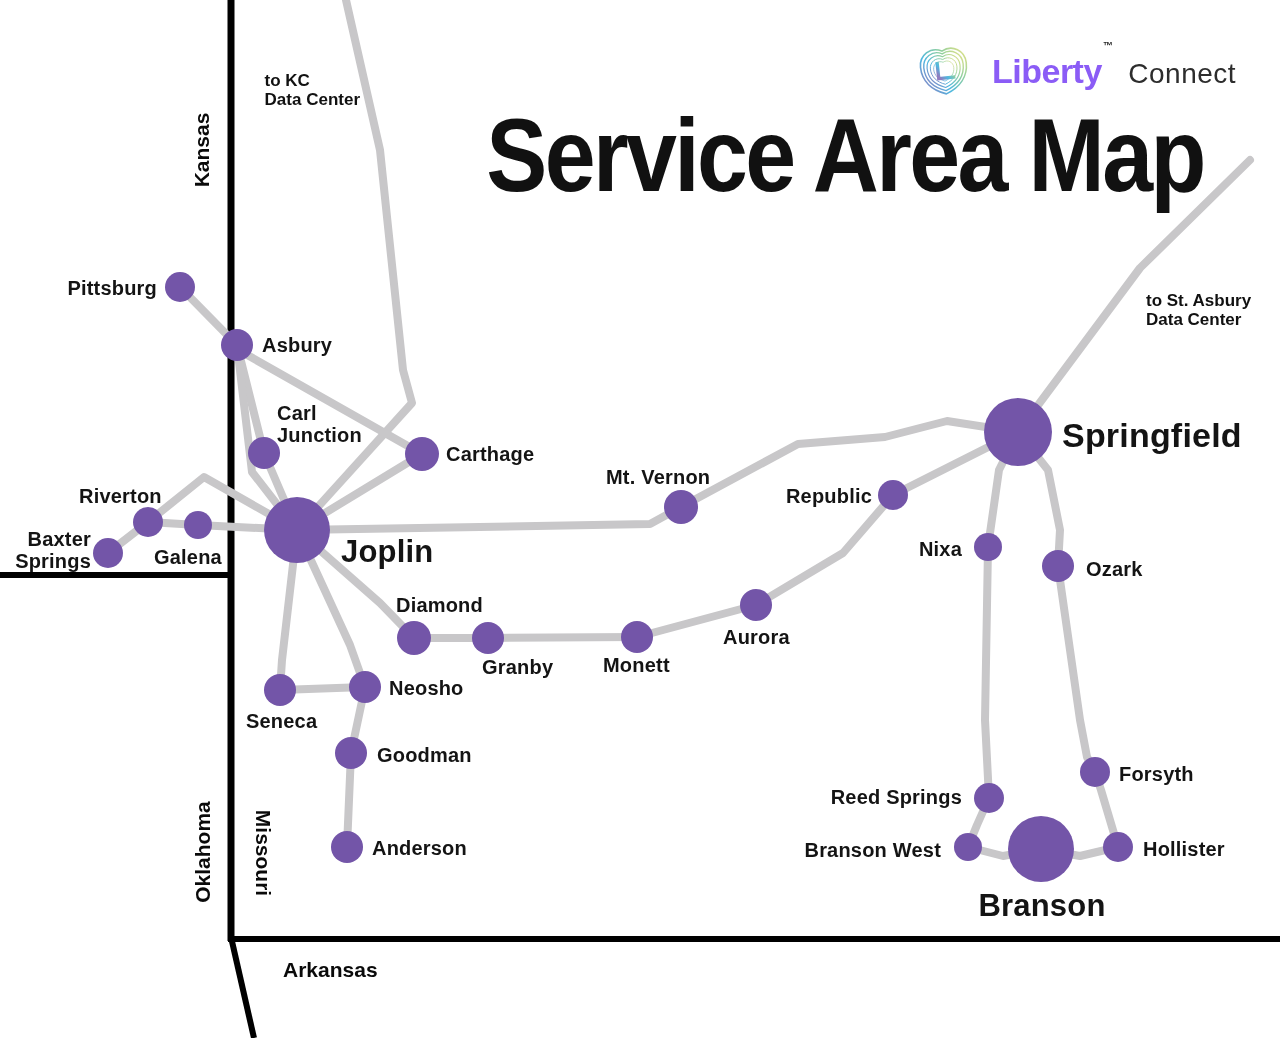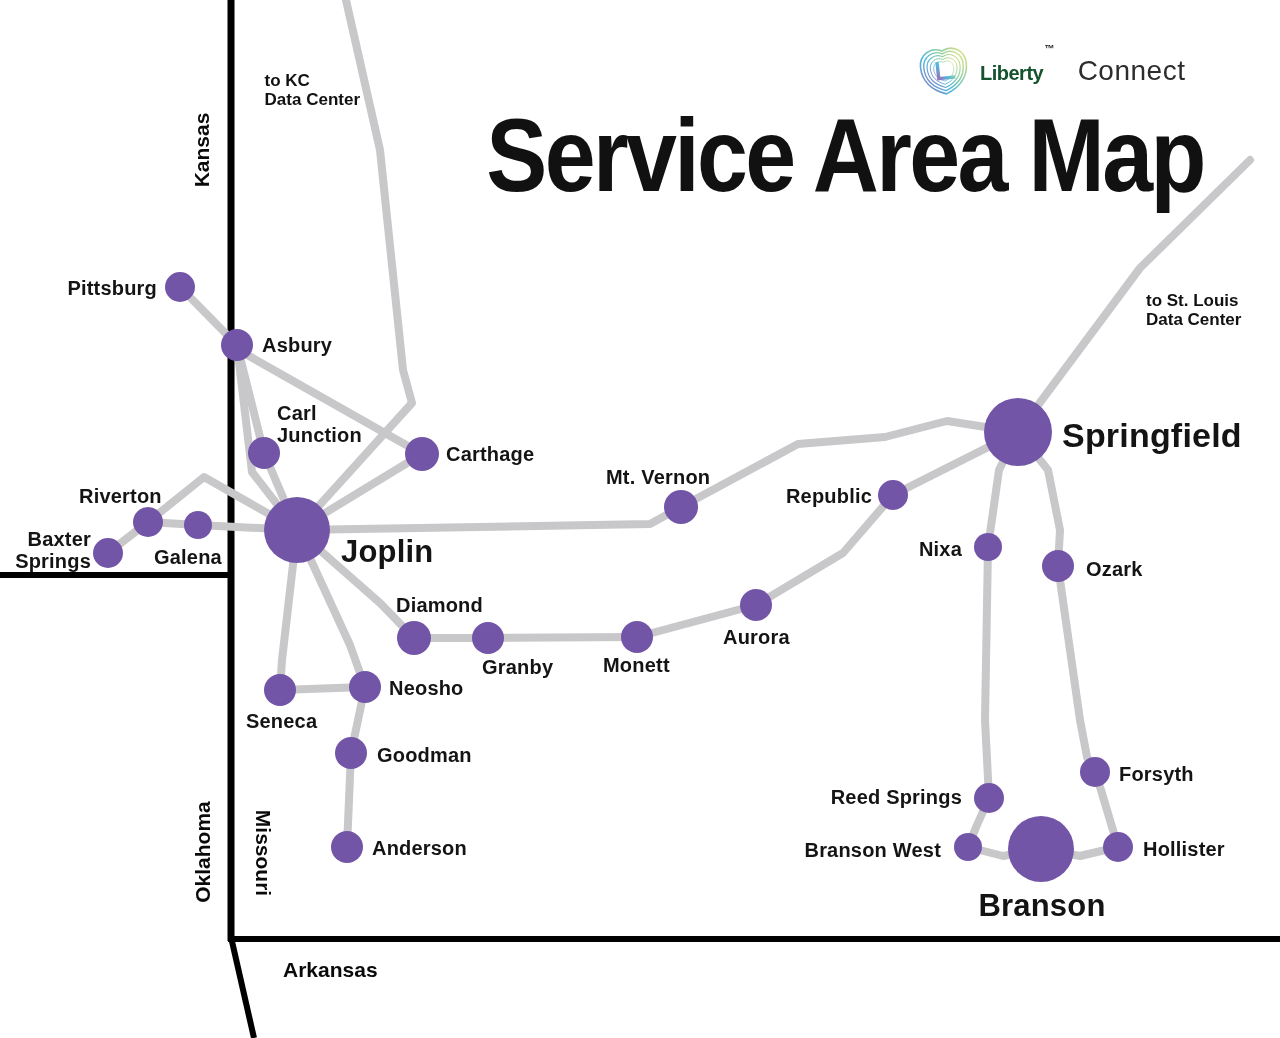--- a/index.html
+++ b/index.html
@@ -2,23 +2,23 @@
 <html><head>
 <meta charset="utf-8">
 <style>
   html,body{margin:0;padding:0;background:#fff;}
   .canvas{
     position:relative;width:1280px;height:1038px;background:#ffffff;overflow:hidden;
     font-family:"Liberation Sans",sans-serif;
   }
   .canvas svg.map{position:absolute;left:0;top:0;}
   .logo{position:absolute;left:918px;top:44px;display:flex;align-items:center;gap:10px;}
-  .logo .brand{font-size:20px;font-weight:800;color:#14532d;letter-spacing:-0.5px;}
+  .logo .brand{font-size:34px;font-weight:800;color:#8b5cf6;letter-spacing:-0.5px;margin-left:12px;}
   .logo .tm{font-size:10px;font-weight:700;color:#1f1f1f;vertical-align:top;position:relative;top:-12px;left:1px;}
-  .logo .product{font-size:28px;font-weight:500;color:#2d2d2d;margin-left:20px;letter-spacing:0.5px;}
+  .logo .product{font-size:28px;font-weight:500;color:#2d2d2d;margin-left:12px;letter-spacing:0.5px;}
   .page-title{
     position:absolute;left:845px;top:96px;transform:translateX(-50%) scaleX(0.88);
     margin:0;font-size:104px;font-weight:800;color:#111;letter-spacing:-3px;white-space:nowrap;
   }
   .ann{position:absolute;font-size:17px;font-weight:800;color:#111;line-height:19px;}
   .ann.kc{right:920px;top:71px;text-align:left;}
   .ann.stl{left:1146px;top:291px;text-align:left;}
   .state{position:absolute;font-size:21px;font-weight:800;color:#0a0a0a;white-space:nowrap;}
   .state.kansas{left:202px;top:150px;transform:translate(-50%,-50%) rotate(-90deg);}
   .state.oklahoma{left:203px;top:852px;transform:translate(-50%,-50%) rotate(-90deg);}
@@ -147,21 +147,21 @@
   </div>
 
   <h1 class="page-title">Service Area Map</h1>
 
   <div class="ann kc">
     <div>to KC</div>
     <div>Data Center</div>
   </div>
 
   <div class="ann stl">
-    <div>to St. Louis</div>
+    <div>to St. Asbury</div>
     <div>Data Center</div>
   </div>
 
   <div class="state kansas">Kansas</div>
   <div class="state oklahoma">Oklahoma</div>
   <div class="state missouri">Missouri</div>
   <div class="state arkansas">Arkansas</div>
 
 </div>
 

